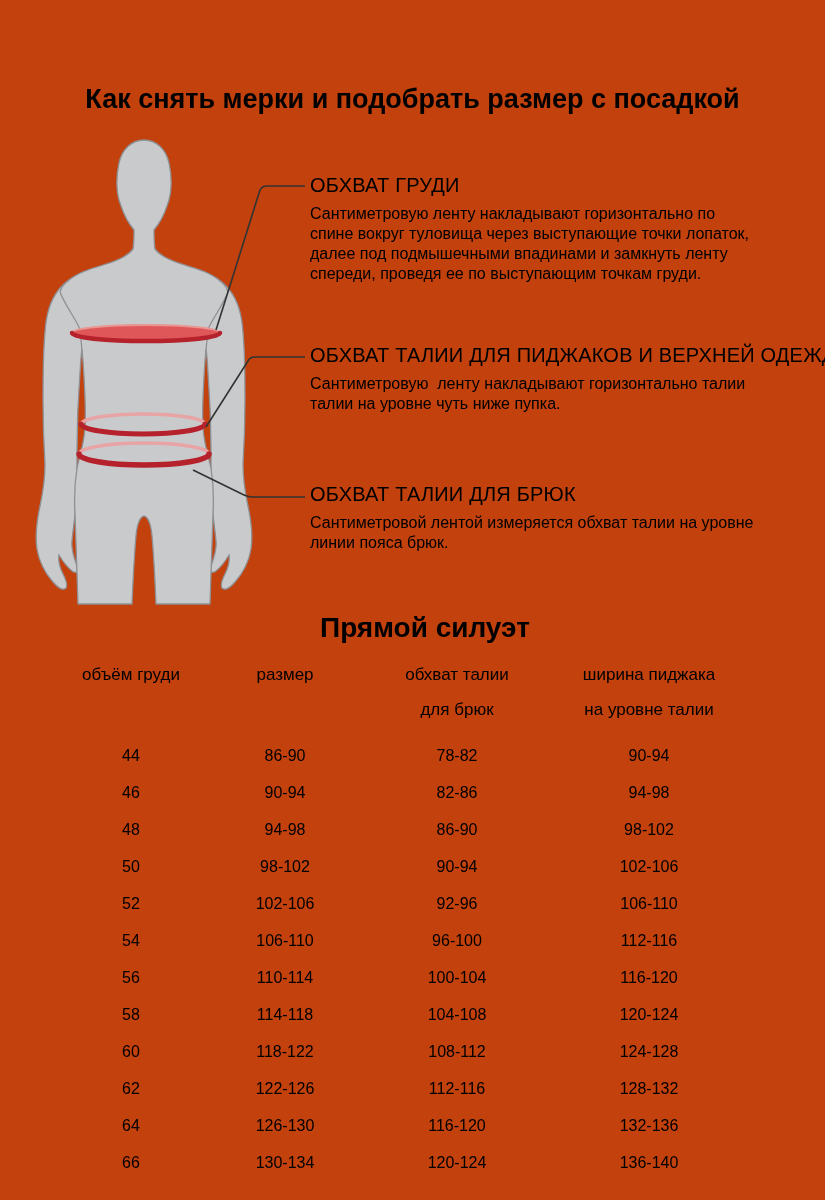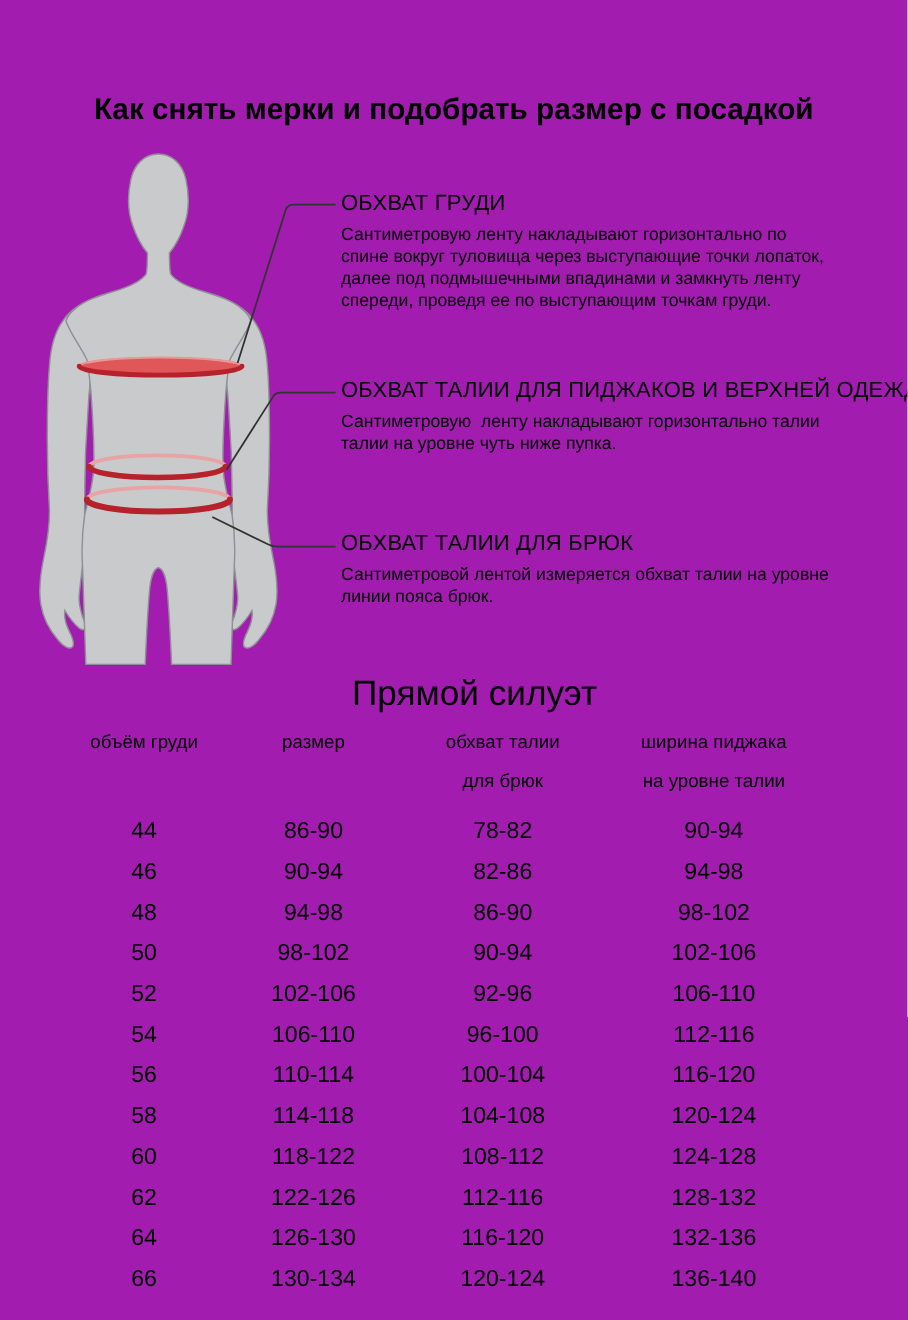--- a/index.html
+++ b/index.html
@@ -1,39 +1,39 @@
 <!DOCTYPE html>
 <html><head>
 <meta charset="utf-8">
 <style>
   html,body{margin:0;padding:0;background:#fff;}
   body{font-family:"Liberation Sans", sans-serif; color:#000;}
-  #page{position:relative;width:825px;height:1200px;background:#a21caf;overflow:hidden;}
+  #page{position:relative;width:825px;height:1200px;background:#c2410c;overflow:hidden;}
 
   .page-title{
     position:absolute;top:84px;left:0;width:825px;
     text-align:center;font-size:27px;font-weight:bold;white-space:nowrap;
   }
 
   #figure-svg{position:absolute;left:0;top:0;width:330px;height:620px;}
 
   .m-block{position:absolute;left:310px;width:515px;}
   .m-title{font-size:20px;line-height:26px;white-space:nowrap;letter-spacing:0.2px;}
   .m-desc{font-size:16px;line-height:20px;margin-top:6px;white-space:pre-wrap;}
   #mb1{top:172px;} #mb1 .m-desc{width:452px;}
   #mb2{top:342px;} #mb2 .m-desc{width:442px;}
   #mb3{top:481px;} #mb3 .m-desc{width:472px;}
 
-  .table-title{position:absolute;left:320px;top:612px;font-size:32px;font-weight:normal;white-space:nowrap;}
+  .table-title{position:absolute;left:320px;top:612px;font-size:28px;font-weight:bold;white-space:nowrap;}
 
   .size-grid{position:absolute;left:56px;display:grid;grid-template-columns:150px 158px 186px 198px;}
   #header-grid{top:657px;}
   #header-grid .cell{height:35px;line-height:35px;font-size:17px;text-align:center;}
   #data-grid{top:737px;}
-  #data-grid .cell{height:37px;line-height:37px;font-size:21px;text-align:center;}
+  #data-grid .cell{height:37px;line-height:37px;font-size:16px;text-align:center;}
 </style>
 </head>
 <body>
 
 <div id="page">
 
   <div class="page-title">Как снять мерки и подобрать размер с посадкой</div>
 
   <svg id="figure-svg" viewBox="0 0 330 620" xmlns="http://www.w3.org/2000/svg">
 

